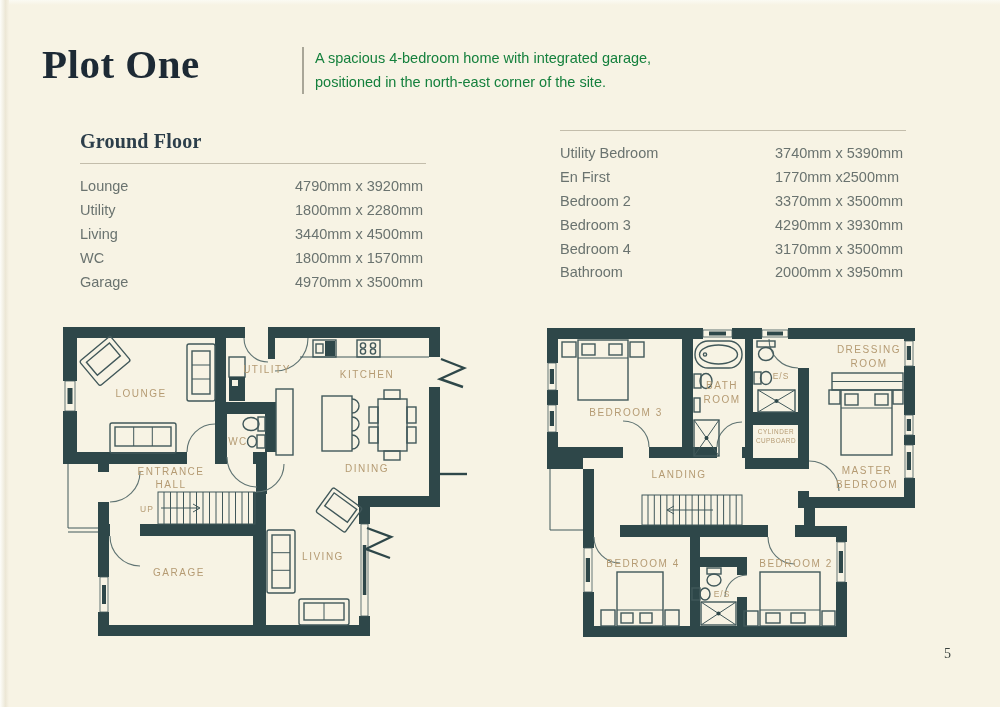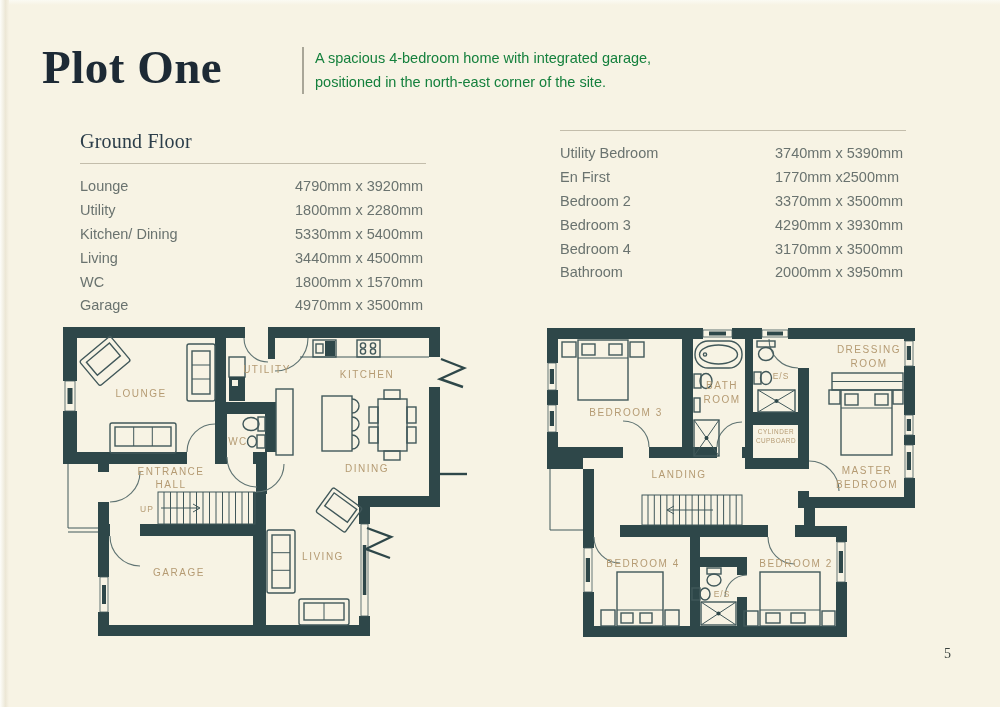--- a/index.html
+++ b/index.html
@@ -8,28 +8,28 @@
     background:#f7f3e4;
     font-family:"Liberation Sans", sans-serif;
   }
   .scan-edge{position:absolute;left:0;top:0;bottom:0;width:9px;
     background:linear-gradient(90deg,#fdfdf9,#ece7d6 60%,#f7f3e4);}
   .scan-top{position:absolute;left:0;top:0;right:0;height:5px;
     background:linear-gradient(#fbfaf3,#f7f3e4);}
   .title{
     position:absolute; left:42px; top:40px;
     font-family:"Liberation Serif", serif; font-weight:700;
-    font-size:47px; color:#1d2a35; letter-spacing:0.5px;
+    font-size:41px; color:#1d2a35; letter-spacing:0.5px;
   }
   .vrule{position:absolute; left:302px; top:47px; width:2px; height:47px; background:#a9a698;}
   .desc{position:absolute; left:315px; top:46px; font-size:14.5px; line-height:24px; color:#15803d;}
   .col{position:absolute; top:130px; width:350px;}
   .col.left{left:80px;} .col.right{left:560px;}
   .floor-heading{
-    font-family:"Liberation Serif", serif; font-weight:400;
+    font-family:"Liberation Serif", serif; font-weight:700;
     font-size:20px; color:#2c3e4a; letter-spacing:0.2px; margin:0 0 10px 0;
   }
   .heading-rule{height:1px; background:#c3bdab; width:346px; margin-bottom:10px;}
   .dims-table{width:346px;}
   .row{display:flex; height:23.9px; align-items:center; font-size:14.5px; color:#6a736f;}
   .rname{width:215px;}
   .rdims{flex:1;}
   .plan{position:absolute;}
   .plan.ground{left:63px; top:327px;}
   .plan.first{left:545px; top:328px;}
@@ -65,24 +65,20 @@
     <h2 class="floor-heading">Ground Floor</h2>
     <div class="heading-rule"></div>
     <div class="dims-table">
       <div class="row">
           <span class="rname">Lounge</span>
           <span class="rdims">4790mm x 3920mm</span>
         </div>
       <div class="row">
           <span class="rname">Utility</span>
           <span class="rdims">1800mm x 2280mm</span>
-        </div>
-      <div class="row">
-          <span class="rname">Kitchen/ Dining</span>
-          <span class="rdims">5330mm x 5400mm</span>
         </div>
       <div class="row">
           <span class="rname">Living</span>
           <span class="rdims">3440mm x 4500mm</span>
         </div>
       <div class="row">
           <span class="rname">WC</span>
           <span class="rdims">1800mm x 1570mm</span>
         </div>
       <div class="row">

